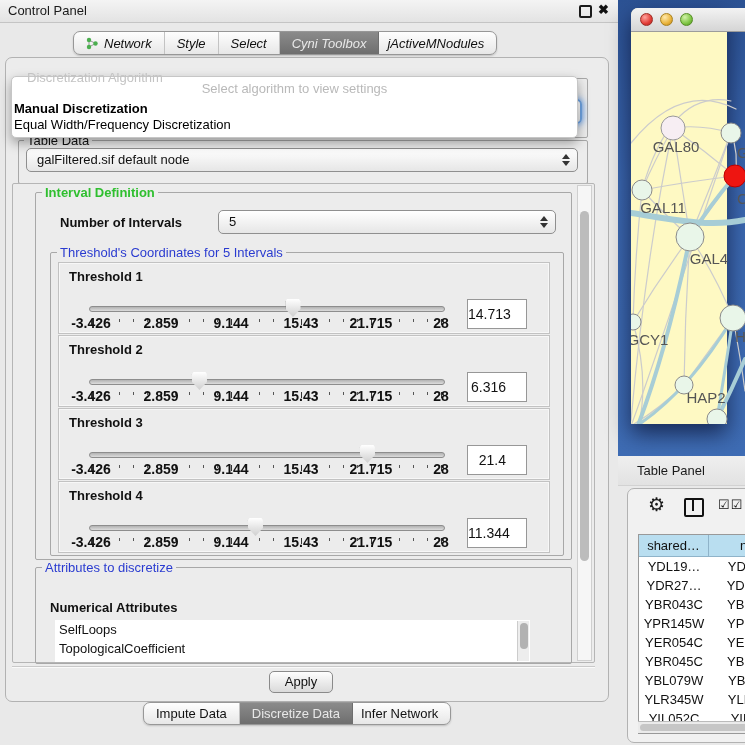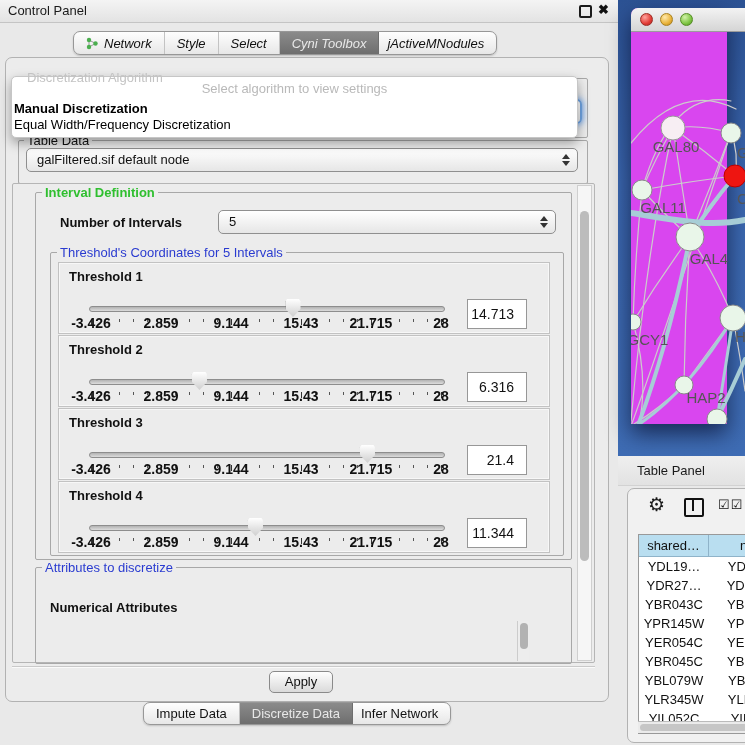--- a/index.html
+++ b/index.html
@@ -60,38 +60,38 @@
 
   
   .tbox{position:absolute;left:58px;width:490px;height:70px;background:#ececec;border:1px solid #c2c2c2;box-shadow:inset 0 0 0 1px #f7f7f7;}
   .t-title{position:absolute;left:10px;top:6px;font-weight:bold;font-size:13px;}
   .slider{position:absolute;left:30px;top:36px;width:356px;height:34px;}
   .track{position:absolute;left:0;top:7px;width:354px;height:4px;background:linear-gradient(#b2b2b2,#dcdcdc);border:1px solid #8d8d8d;border-radius:3px;}
   .tick{position:absolute;top:20px;width:1px;height:3px;background:#555;}
   .tick.major{height:6px;background:#333;}
   .tick-label{position:absolute;top:16px;transform:translateX(-50%);font-size:14px;font-weight:bold;color:#111;white-space:nowrap;}
   .thumb{position:absolute;top:0;width:15px;height:18px;background:linear-gradient(#ffffff,#cfcfcf);clip-path:polygon(10% 0,90% 0,100% 12%,100% 55%,50% 100%,0 55%,0 12%);filter:drop-shadow(0 0 1px #6f6f6f);}
-  .vbox{position:absolute;left:408px;top:36px;width:60px;height:30px;background:#fff;border:1px solid #979797;font-size:14px;text-align:right;line-height:28px;padding-right:12px;box-sizing:border-box;}
+  .vbox{position:absolute;left:408px;top:36px;width:60px;height:30px;background:#fff;border:1px solid #979797;font-size:14px;text-align:right;line-height:28px;padding-right:20px;box-sizing:border-box;}
 
   
   #atGroup{left:35px;top:567px;width:535px;height:95px;}
   #atLabel{left:42px;top:560px;color:#2a3bd0;}
   #numLabel{left:50px;top:600px;font-weight:bold;}
   #attrList{left:55px;top:620px;width:475px;height:42px;background:#fff;overflow:hidden;}
   .list-item{font-size:13px;line-height:19px;padding-left:4px;white-space:nowrap;}
   #listVsb{left:517px;top:621px;width:12px;height:40px;background:#ededed;border-left:1px solid #cccccc;box-sizing:border-box;}
   #listVsbThumb{left:2px;top:2px;width:8px;height:26px;background:#b2b2b2;border-radius:4px;}
 
   
   #applySep{left:12px;top:666px;width:583px;height:1px;background:#c9c9c9;box-shadow:0 1px 0 #fafafa;}
   #applyBtn{left:269px;top:671px;width:64px;height:22px;background:linear-gradient(#fefefe,#dadada);border:1px solid #8a8a8a;border-radius:5px;text-align:center;line-height:20px;font-size:13px;box-sizing:border-box;}
 
   
   #blueBg{left:618px;top:0;width:127px;height:456px;background:linear-gradient(180deg,#2c5294 0%,#3a66ae 40%,#3e6cb4 100%);}
-  #netWindow{left:631px;top:8px;width:96px;height:416px;background:#d946ef;border-top-left-radius:7px;box-shadow:0 10px 22px rgba(0,0,25,.6);}
+  #netWindow{left:631px;top:8px;width:96px;height:416px;background:#fef9c3;border-top-left-radius:7px;box-shadow:0 10px 22px rgba(0,0,25,.6);}
   #netTitlebar{left:0;top:0;width:114px;height:23px;background:linear-gradient(#f3f3f3,#d5d5d5);border-bottom:1px solid #9c9c9c;border-top-left-radius:7px;}
   .light{position:absolute;top:5px;width:13px;height:13px;border-radius:50%;box-sizing:border-box;}
   #lightRed{left:9px;background:radial-gradient(circle at 35% 30%,#ffa49e,#e23c36 60%,#a92420);border:1px solid #9d2b24;}
   #lightYellow{left:29px;background:radial-gradient(circle at 35% 30%,#ffe9ab,#e9b33a 60%,#b97f17);border:1px solid #a9821f;}
   #lightGreen{left:49px;background:radial-gradient(circle at 35% 30%,#d2f2a8,#7ec544 60%,#4f8f1e);border:1px solid #558d25;}
   #netSvg{position:absolute;left:0;top:23px;width:114px;height:393px;}
 
   #tpBar{left:618px;top:456px;width:127px;height:30px;background:linear-gradient(#efefef,#e2e2e2);border-bottom:1px solid #d2d2d2;box-sizing:border-box;}
   #tpTitle{left:19px;top:7px;color:#1a1a1a;}
 
@@ -177,20 +177,25 @@
         <span class="up"></span>
         <span class="dn"></span>
       </span></div>
 
   <div class="group" id="thGroup"></div>
   <div class="glabel" id="thLabel">Threshold's Coordinates for 5 Intervals</div>
 
   <div class="group" id="atGroup"></div>
   <div class="glabel" id="atLabel">Attributes to discretize</div>
   <div class="abs" id="numLabel">Numerical Attributes</div>
+  <div class="abs" id="attrList">
+      <div class="list-item">SelfLoops</div>
+      <div class="list-item">TopologicalCoefficient</div>
+      <div class="list-item">BetweennessCentrality</div>
+    </div>
   <div class="abs" id="listVsb">
       <div class="abs" id="listVsbThumb"></div>
     </div>
 
   <div class="abs" id="applySep"></div>
   <div class="abs" id="applyBtn">Apply</div>
 
   <div class="abs segbar" id="bottomTabs">
       <div class="seg">
         <span>Impute Data</span>

